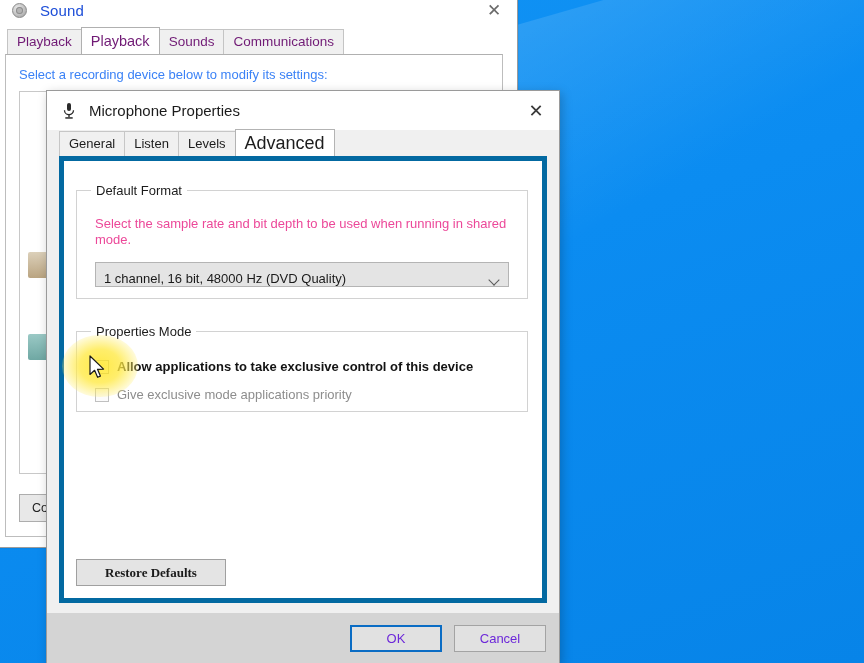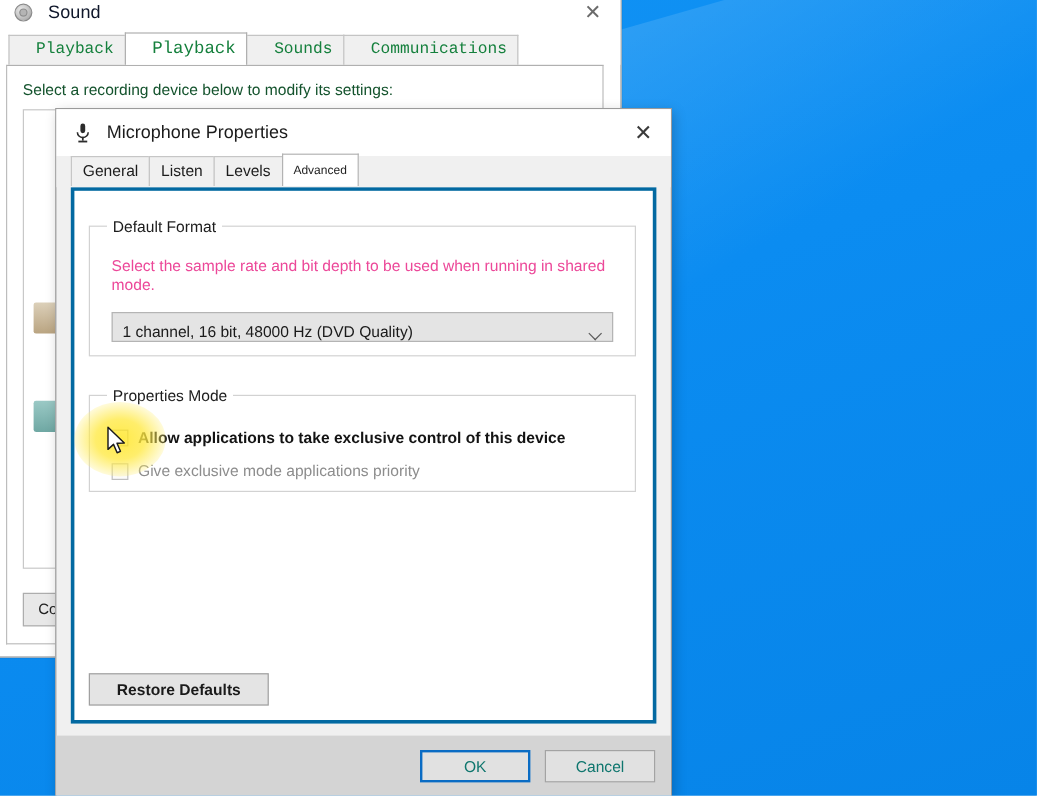--- a/index.html
+++ b/index.html
@@ -70,21 +70,21 @@
     content: "";
     position: absolute;
     left: 3px; top: 3px;
     width: 7px; height: 7px;
     border-radius: 50%;
     background: #b4b4b4;
     box-shadow: inset 0 0 0 1px #8e8e8e;
   }
   #sound-title-text {
     font-size: 15px;
-    color: #0f172a;
+    color: #1d4ed8;
     letter-spacing: 0.1px;
   }
   #sound-close {
     position: absolute;
     right: 0; top: 0;
     width: 46px; height: 38px;
     display: flex; align-items: center; justify-content: center;
     color: #6b6b6b;
     font-size: 17px;
     line-height: 1;
@@ -94,29 +94,28 @@
   #sound-tabstrip {
     display: flex;
     align-items: flex-end;
     padding-left: 14px;
     height: 25px;
     background: #ffffff;
     position: relative;
   }
   #sound-tabstrip .tab {
     font-size: 13.5px;
-    padding: 3px 9px 4px 22px;
+    padding: 3px 9px 4px 9px;
     background: #f0f0f0;
     border: 1px solid #c4c4c4;
     border-bottom: none;
     margin-right: -1px;
-    color: #15803d;
+    color: #701a75;
     line-height: 17px;
     white-space: nowrap;
-    font-family: Liberation Mono, monospace;
   }
   #sound-tabstrip .tab.sel {
     background: #ffffff;
     border-color: #b0b0b0;
     padding-top: 5px;
     margin-top: -2px;
     position: relative;
     z-index: 3;
     font-size: 14.5px;
   }
@@ -126,21 +125,21 @@
     right: 14px;
     bottom: 10px;
     background: #ffffff;
     border: 1px solid #bdbdbd;
     border-top: 1px solid #b0b0b0;
   }
   #sound-hint {
     position: absolute;
     left: 13px; top: 12px;
     font-size: 13px;
-    color: #14532d;
+    color: #3b82f6;
     white-space: nowrap;
   }
   #sound-devicelist {
     position: absolute;
     left: 13px; top: 36px;
     right: 13px;
     bottom: 62px;
     border: 1px solid #c8c8c8;
     background: #ffffff;
   }
@@ -212,21 +211,21 @@
     right: 0; top: 0;
     width: 46px; height: 39px;
     display: flex; align-items: center; justify-content: center;
     color: #3a3a3a;
     font-size: 18px;
     line-height: 1;
   }
 
   #mic-tabstrip {
     display: flex;
-    align-items: flex-start;
+    align-items: center;
     padding-left: 12px;
     height: 26px;
     background: #f0f0f0;
     flex: 0 0 auto;
     position: relative;
     z-index: 4;
   }
   #mic-tabstrip .tab {
     font-size: 13px;
     padding: 3px 9px 4px 9px;
@@ -238,28 +237,28 @@
     line-height: 17px;
     white-space: nowrap;
   }
   #mic-tabstrip .tab.sel {
     background: #ffffff;
     border-color: #b3b3b3;
     padding-top: 5px;
     margin-top: -2px;
     z-index: 3;
     position: relative;
-    font-size: 10px;
+    font-size: 18px;
   }
 
   #mic-content {
     flex: 1 1 auto;
     margin: 0 12px;
     background: #ffffff;
-    border: 3px solid #0369a1;
+    border: 5px solid #0369a1;
     position: relative;
     overflow: hidden;
   }
 
   fieldset.group {
     position: absolute;
     margin: 0;
     padding: 0;
     border: 1px solid #d2d2d2;
     background: transparent;
@@ -332,40 +331,41 @@
     position: absolute;
     left: 12px; bottom: 12px;
     width: 150px; height: 27px;
     background: #e4e4e4;
     border: 1px solid #a0a0a0;
     display: flex; align-items: center; justify-content: center;
     font-size: 13px;
     font-weight: 600;
     color: #1a1a1a;
     box-sizing: border-box;
+    font-family: Liberation Serif, serif;
   }
 
   #mic-footer {
     flex: 0 0 auto;
     height: 51px;
     background: #d4d4d4;
     display: flex;
     align-items: center;
     justify-content: flex-end;
     gap: 12px;
     padding-right: 13px;
     margin-top: 10px;
   }
   .dlg-btn {
     width: 92px; height: 27px;
     background: #e1e1e1;
     border: 1px solid #a3a3a3;
     display: flex; align-items: center; justify-content: center;
     font-size: 13px;
-    color: #0f766e;
+    color: #6d28d9;
     box-sizing: border-box;
   }
   .dlg-btn.default {
     border: 2px solid #0a6cc4;
     background: #e1e1e1;
   }
 
   
   #click-highlight {
     position: absolute;

